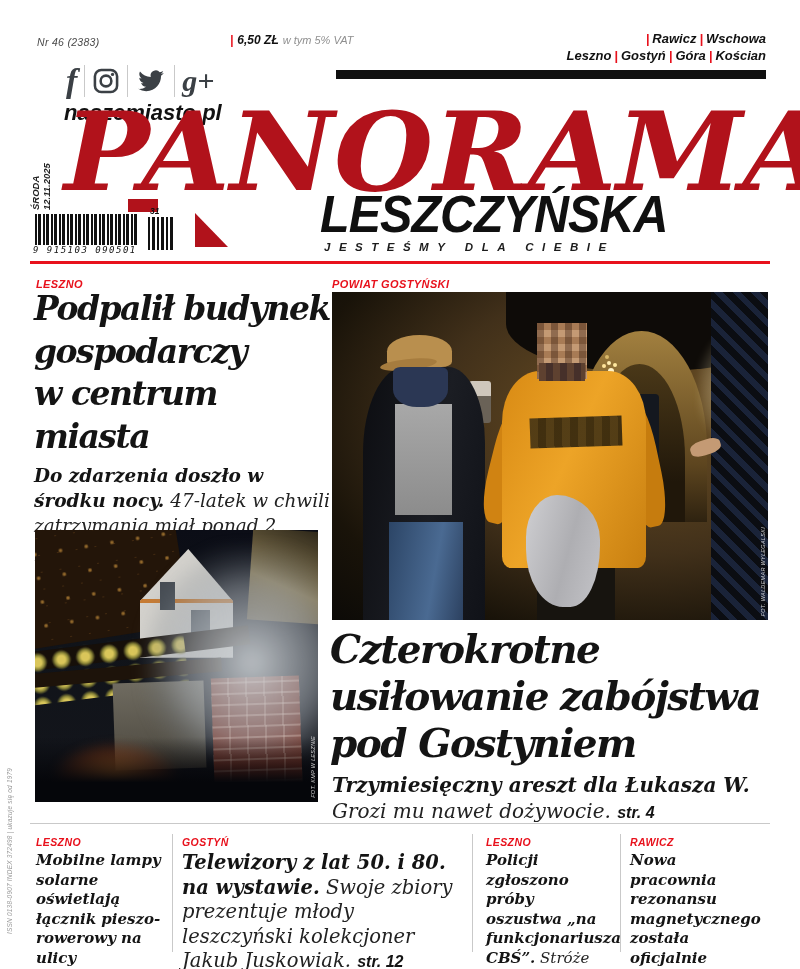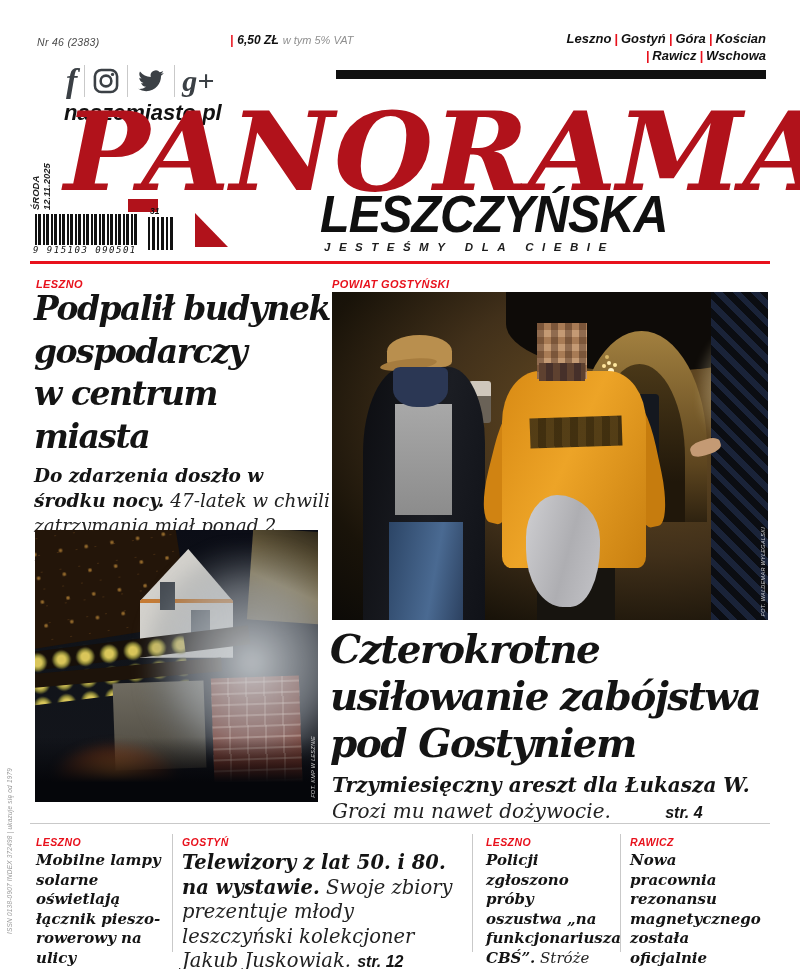--- a/index.html
+++ b/index.html
@@ -51,21 +51,21 @@
 
   .red-rule{left:30px;top:261px;width:740px;height:3px;background:#e8111c;}
 
   
   .kicker{font-size:11px;font-weight:bold;color:#e8111c;letter-spacing:.4px;}
   .headline{font-family:"DejaVu Serif",serif;font-weight:bold;color:#141414;white-space:pre-line;}
   .hl-left{left:34px;top:288px;font-size:33px;line-height:42.5px;letter-spacing:-1.5px;}
   .hl-right{left:330px;top:626px;font-size:39px;line-height:47px;letter-spacing:-1.5px;}
   .lead{font-family:"DejaVu Serif",serif;color:#222;}
   .lead b{font-weight:bold;color:#141414;}
-  .lead .pref{font-family:"Liberation Sans",sans-serif;font-weight:bold;font-size:.8em;color:#141414;margin-left:48px;}
+  .lead .pref{font-family:"Liberation Sans",sans-serif;font-weight:bold;font-size:.8em;color:#141414;}
   .lead-left{left:34px;top:463px;width:296px;font-size:18.5px;line-height:25px;}
   .lead-right{left:332px;top:772px;width:438px;font-size:20px;line-height:26px;}
   .label-left{left:36px;top:278px;}
   .label-right{left:332px;top:278px;}
 
   
   .photo{overflow:hidden;}
   .photo>div{position:absolute;}
   .photo-fire{left:35px;top:530px;width:283px;height:272px;background:#0c0e14;}
   .f-sky{inset:0;background:linear-gradient(#0b0d16,#101319 40%,#14161c);}
@@ -154,22 +154,22 @@
 </style>
 </head>
 <body>
 
 <div class="page">
 
   <div class="abs issue-no">Nr 46 (2383)</div>
   <div class="abs price-wrap"><span class="price-bar">|</span><span class="price-val">6,50 ZŁ</span><span class="price-note">w tym 5% VAT</span></div>
 
   <div class="abs regions">
+    <div><span class="sep">|</span><span>Rawicz</span><span class="sep">|</span><span>Wschowa</span></div>
     <div><span>Leszno</span><span class="sep">|</span><span>Gostyń</span><span class="sep">|</span><span>Góra</span><span class="sep">|</span><span>Kościan</span></div>
-    <div><span class="sep">|</span><span>Rawicz</span><span class="sep">|</span><span>Wschowa</span></div>
   </div>
   <div class="abs top-black-bar"></div>
 
   <div class="abs social">
     <span class="icon icon-f">f</span>
     <span class="vr"></span>
     <span class="icon">
       <svg width="28" height="28" viewBox="0 0 24 24" fill="none" stroke="#3b4045" stroke-width="2.2">
         <rect x="2.5" y="2.5" width="19" height="19" rx="5.5"></rect>
           <circle cx="12" cy="12" r="4.6"></circle>

